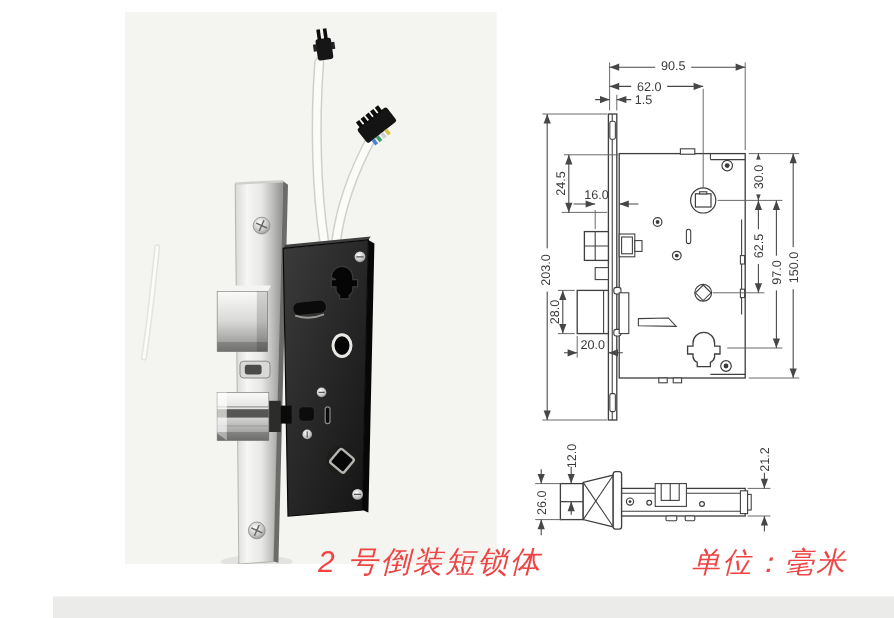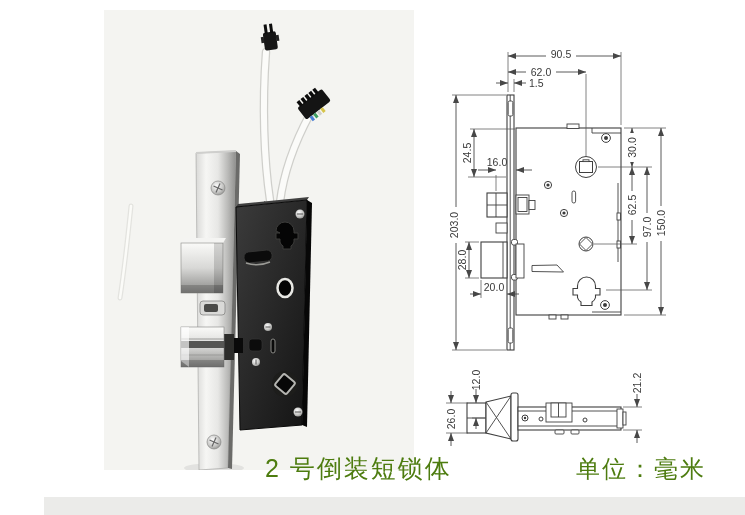--- a/index.html
+++ b/index.html
@@ -1,20 +1,20 @@
 <!DOCTYPE html>
 <html><head>
 <meta charset="utf-8">
 <style>
   html,body{margin:0;padding:0;background:#ffffff;}
   .stage{position:relative;width:745px;height:515px;background:#ffffff;overflow:hidden;
          font-family:"Liberation Sans",sans-serif;margin-left:44px;}
   .photo{position:absolute;left:60px;top:10px;width:310px;height:460px;}
   .drawing{position:absolute;left:390px;top:25px;width:240px;height:430px;}
-  .cap{position:absolute;color:#4d7c0f;font-size:25px;letter-spacing:2px;white-space:nowrap;}
+  .cap{position:absolute;color:#ef4444;font-size:25px;letter-spacing:2px;white-space:nowrap;font-style:italic;}
   .cap-left{left:221px;top:452px;}
   .cap-right{left:532px;top:453px;font-size:24px;}
   .bottom-band{position:absolute;left:0;top:497px;width:745px;height:18px;background:#ebebe9;}
   
   .ol{fill:#ffffff;stroke:#3f3f3f;stroke-width:1.1;}
   .ol2{fill:#ffffff;stroke:#3f3f3f;stroke-width:0.9;}
   .ln{stroke:#3f3f3f;stroke-width:0.9;fill:none;}
   .dim{stroke:#474747;stroke-width:0.9;fill:none;}
   .ext{stroke:#5a5a5a;stroke-width:0.75;fill:none;}
   .dimtxt{font:10.5px "Liberation Sans",sans-serif;fill:#3a3a3a;}

